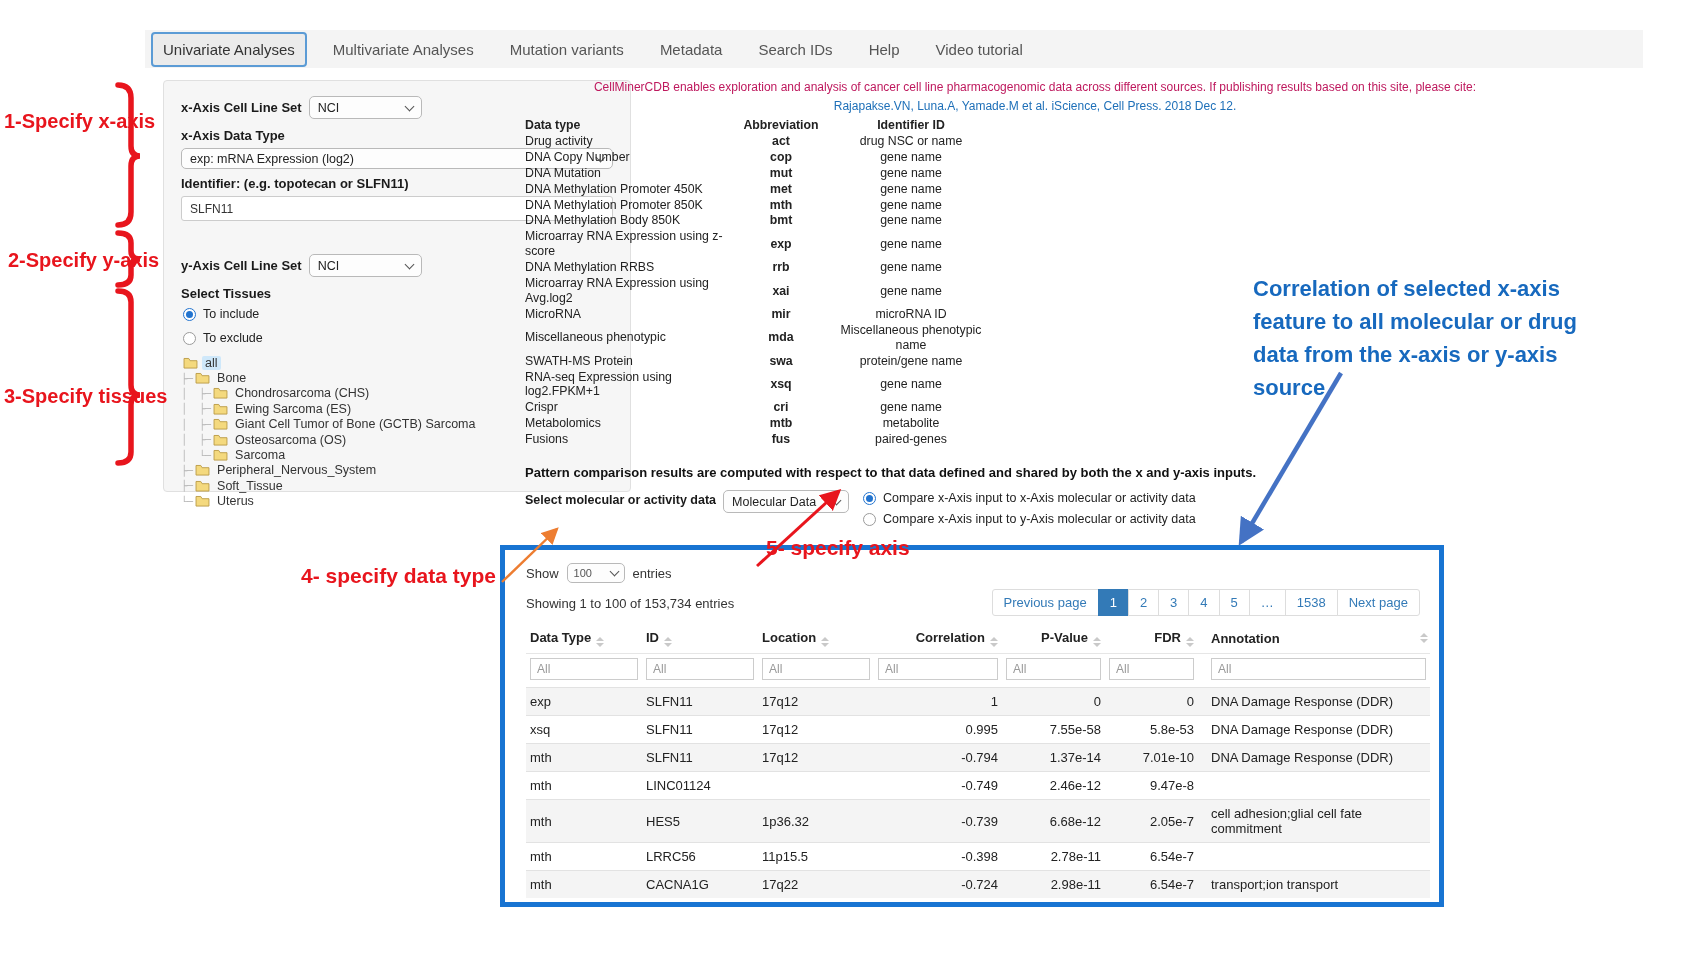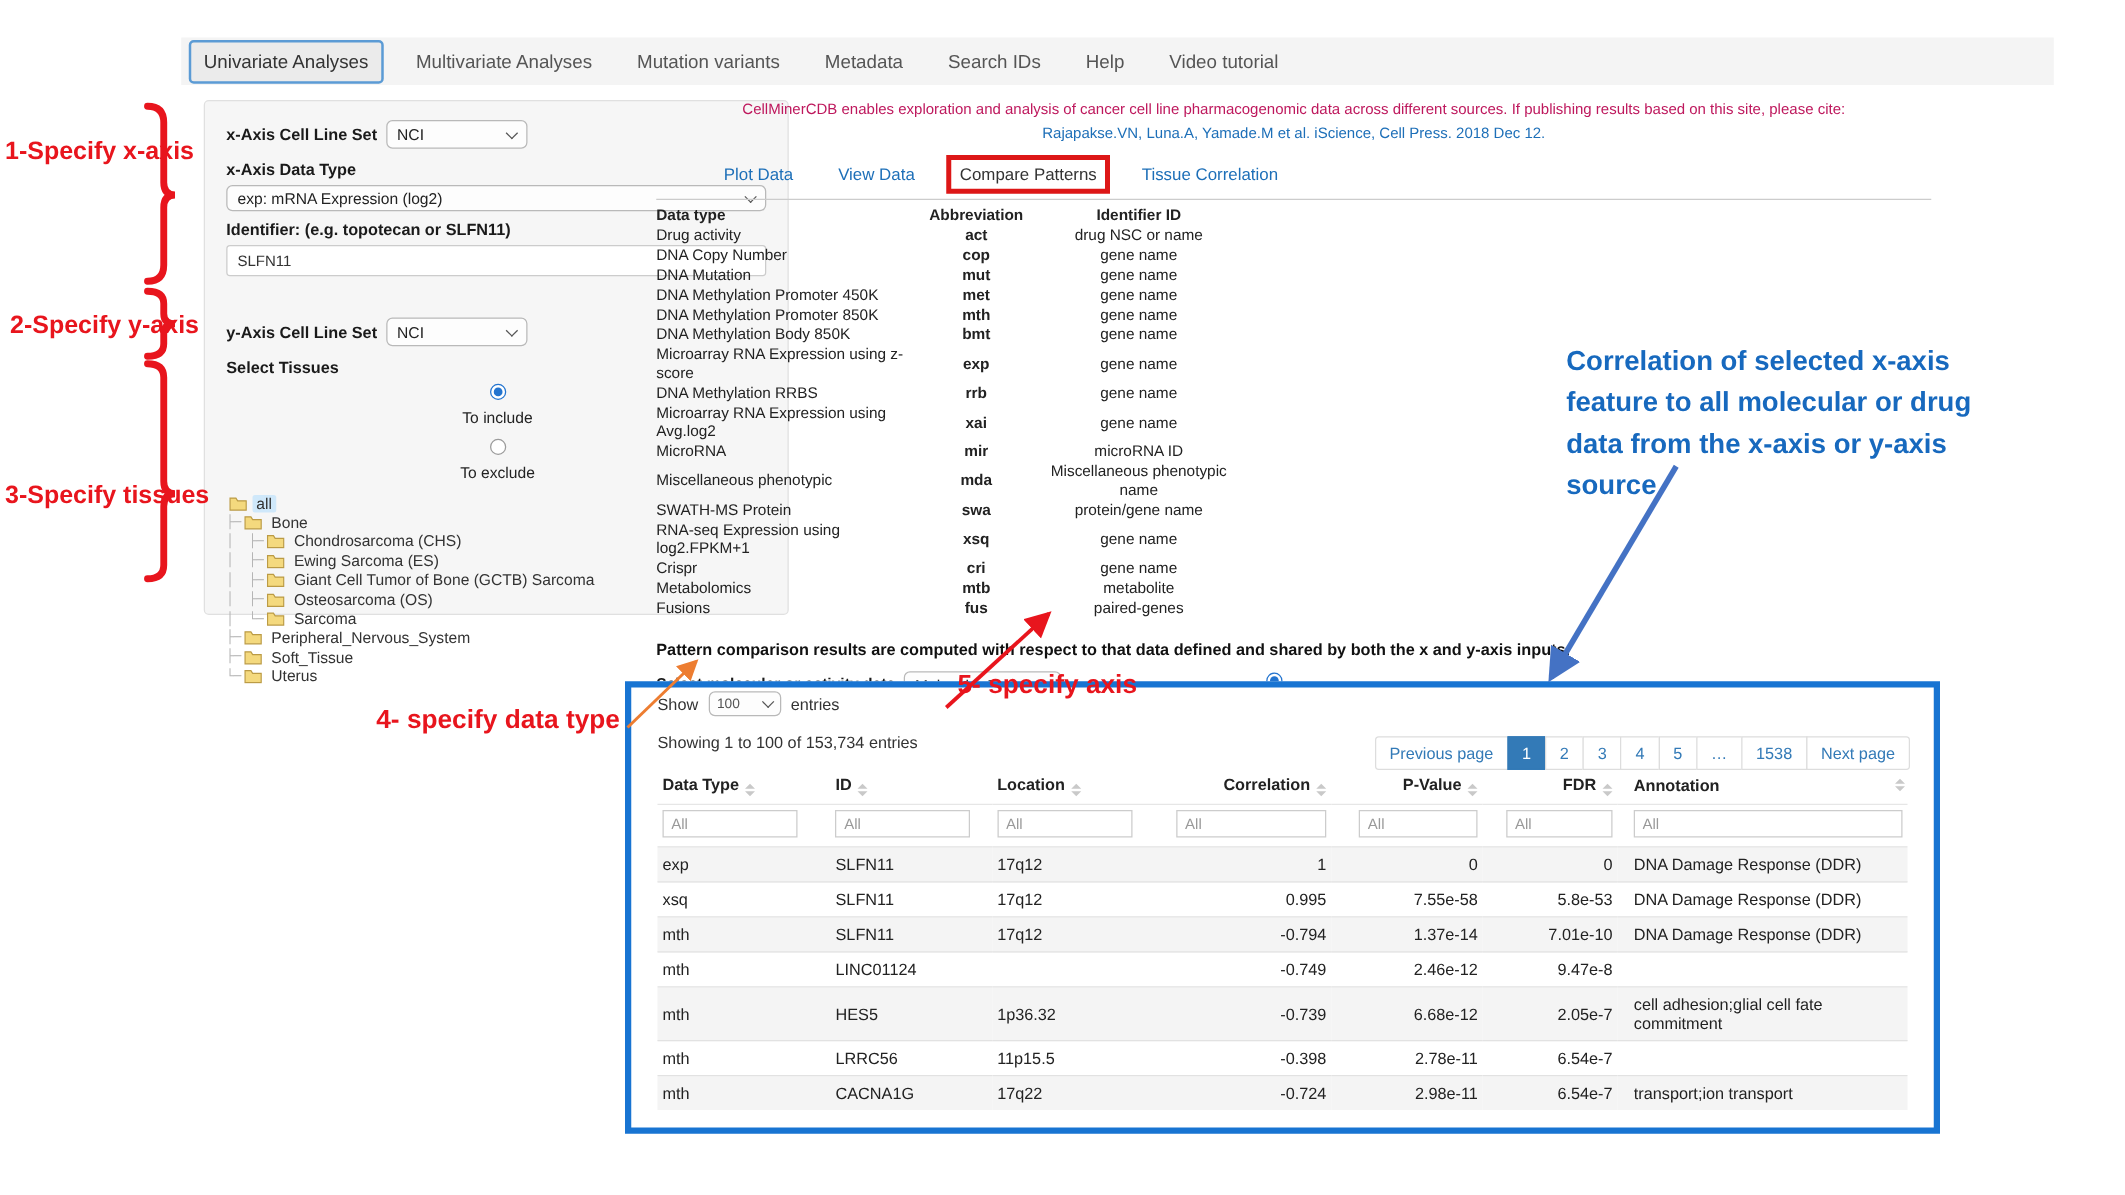--- a/index.html
+++ b/index.html
@@ -20,21 +20,21 @@
   .mt6{margin-top:7px;margin-bottom:5px;}
   .sel{display:inline-flex;justify-content:space-between;align-items:center;background:#fdfdfd;
     border:1px solid #b9b9b9;border-radius:5px;padding:2px 8px;font-size:12.5px;color:#222;height:17px;}
   .selsm{width:95px;}
   .selfull{width:100%;box-sizing:border-box;height:21px;}
   .chev{width:6px;height:6px;border-right:1.6px solid #555;border-bottom:1.6px solid #555;
     transform:rotate(45deg);margin-left:8px;margin-top:-3px;flex:0 0 auto;}
   .input{background:#fff;border:1px solid #ccc;border-radius:3px;height:23px;display:flex;
     align-items:center;padding:0 8px;font-size:12px;color:#333;margin-top:2px;}
   .gap36{height:33px;}
-  .radiorow{display:flex;align-items:center;gap:7px;margin:6px 0 10px 2px;font-size:12.5px;color:#222;flex-direction:column;}
+  .radiorow{display:flex;align-items:center;gap:7px;margin:6px 0 10px 2px;font-size:12.5px;color:#222;}
   .radio{width:13px;height:13px;border-radius:50%;border:1px solid #9b9b9b;background:#fff;
     position:relative;display:inline-block;box-sizing:border-box;flex:0 0 auto;}
   .radio.on{border-color:#2374cf;}
   .radio.on::after{content:'';position:absolute;left:2px;top:2px;right:2px;bottom:2px;background:#2374cf;border-radius:50%;}
   .tree{margin-top:8px;font-size:12.5px;color:#333;}
   .tnode{display:flex;align-items:center;height:15.4px;white-space:nowrap;}
   .conn{color:#b5b5b5;font-family:"DejaVu Sans Mono",monospace;font-size:10px;white-space:pre;}
   .ticon{display:inline-flex;margin:0 4px 0 2px;}
   .tlabel{padding:0 3px;}
   .tlabel.hl{background:#cfe8fa;border-radius:2px;}
@@ -55,22 +55,22 @@
   .dtable .c3{width:172px;text-align:center;}
   .dtable thead td{font-weight:bold;}
   .pattern-note{font-weight:bold;font-size:13px;margin-top:17px;color:#111;}
   .molrow{display:flex;align-items:flex-start;margin-top:9px;font-size:12.5px;}
   .molrow .lbl{margin-top:4px;}
   .molrow .sel{margin-left:7px;margin-top:1px;width:108px;}
   .axisradios{margin-left:14px;}
   .axisradios .radiorow{margin:2px 0 7px 0;}
   .download{color:#1d6fb8;font-size:13px;margin-top:17px;cursor:default;}
   
-  .bluebox{position:absolute;left:500px;top:545px;width:1052px;height:362px;box-sizing:border-box;
-    border:5px solid #1874d2;background:#fff;padding:1px 21px;}
+  .bluebox{position:absolute;left:500px;top:545px;width:944px;height:362px;box-sizing:border-box;
+    border:5px solid #1874d2;background:#fff;padding:11px 21px;}
   .showrow{display:flex;align-items:center;gap:8px;font-size:13px;margin-top:2px;color:#333;}
   .selxs{width:44px;height:16px;font-size:11px;padding:1px 6px;color:#555;}
   .showing{margin-top:13px;font-size:13px;color:#333;}
   .pager{position:absolute;right:19px;top:39px;display:flex;font-size:13px;}
   .pbtn{border:1px solid #ddd;padding:5px 11px;color:#337ab7;background:#fff;margin-left:-1px;cursor:default;white-space:nowrap;}
   .pbtn:first-child{border-radius:3px 0 0 3px;}
   .pbtn:last-child{border-radius:0 3px 3px 0;}
   .pbtn.active{background:#337ab7;border-color:#337ab7;color:#fff;}
   .rtable{width:100%;border-collapse:collapse;font-size:13px;margin-top:13px;color:#222;}
   .rtable th{font-weight:bold;text-align:left;padding:6px 4px;position:relative;white-space:nowrap;}
@@ -234,26 +234,20 @@
           </svg>
         </span>
         <span class="tlabel">Uterus</span>
       </div>
     </div>
 </div>
 
 <div class="main">
   <div class="cite1">CellMinerCDB enables exploration and analysis of cancer cell line pharmacogenomic data across different sources. If publishing results based on this site, please cite:</div>
   <div class="cite2">Rajapakse.VN, Luna.A, Yamade.M et al. iScience, Cell Press. 2018 Dec 12.</div>
-  <div class="subtabs">
-      <div class="subtab">Plot Data</div>
-      <div class="subtab">View Data</div>
-      <div class="subtab active">Compare Patterns</div>
-      <div class="subtab">Tissue Correlation</div>
-    </div>
 
   <table class="dtable">
     <thead>
       <tr>
         <td class="c1">Data type</td>
         <td class="c2">Abbreviation</td>
         <td class="c3">Identifier ID</td>
       </tr>
     </thead>
     <tbody>

